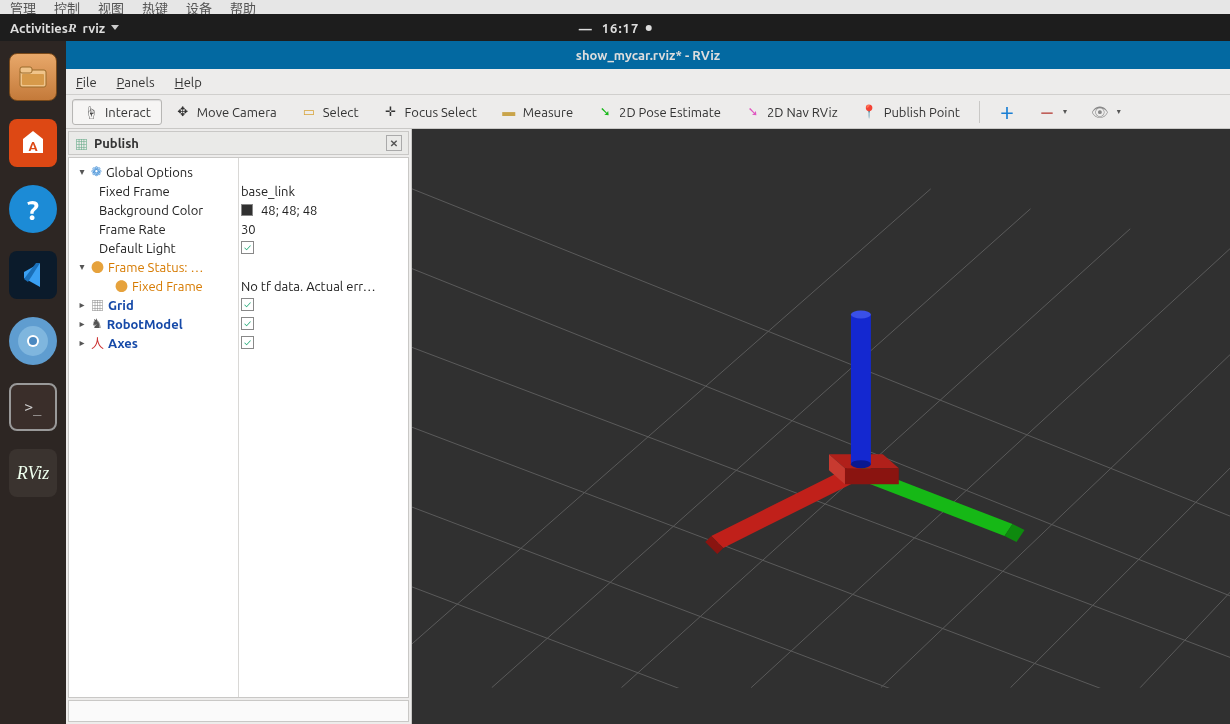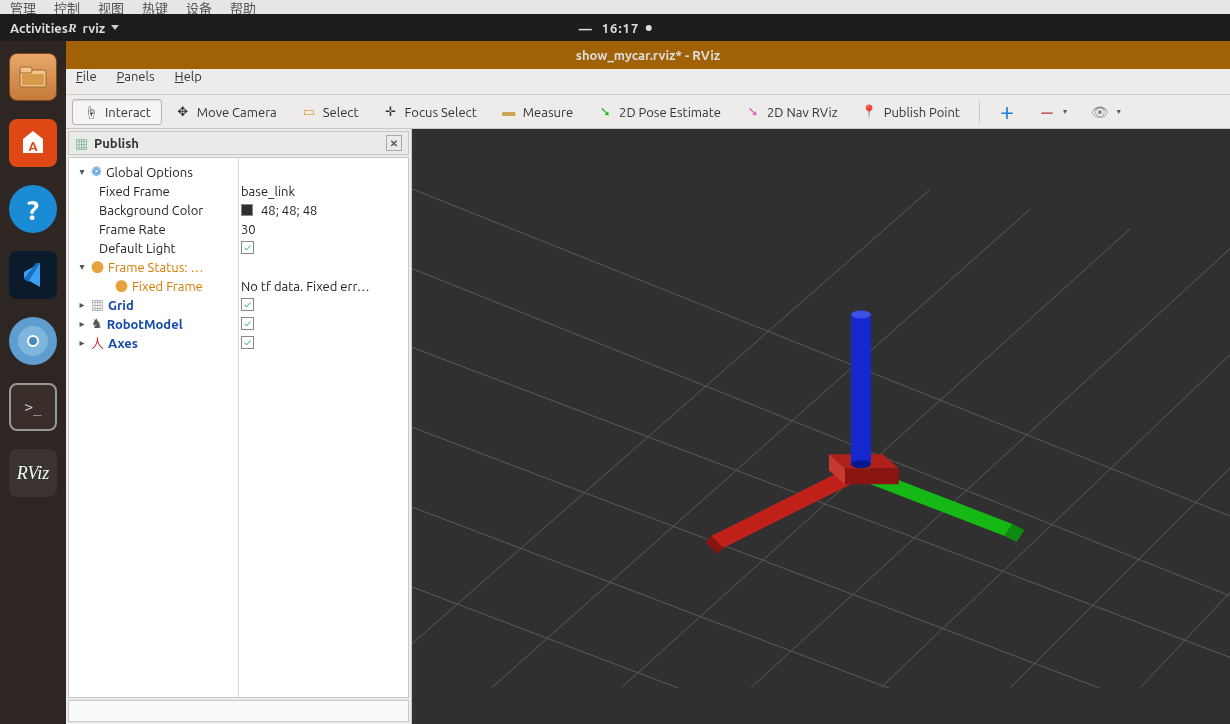--- a/index.html
+++ b/index.html
@@ -27,24 +27,24 @@
 .dock .help { background: #1c8bd6; border-radius:50%; font-weight:bold; font-size:28px;}
 .dock .vscode { background: #0b1b2b; color:#3aa0f3; font-weight:bold;}
 .dock .chromium { background: #5f9dd0; border-radius:50%; }
 .dock .terminal { background: #3a2e2a; border:2px solid #999; color:#ccc; font-family:monospace; font-size:14px;}
 .dock .rviz { background: #3a332f; color:#efe; font-style:italic; font-family: serif; font-size:18px; }
 
 
 .app-col { flex:1; display:flex; flex-direction:column; }
 
 
-.title-bar { height: 28px; background: #a16207; color:#ddd; display:flex; align-items:center; justify-content:center; font-weight:600; font-size:13px; }
-
-
-.menu-bar { height: 26px; background: #edeceb; border-bottom:1px solid #d0cfcd; display:flex; align-items:flex-start; padding:0 10px; gap:20px; color:#333; }
+.title-bar { height: 28px; background: #0369a1; color:#ddd; display:flex; align-items:center; justify-content:center; font-weight:600; font-size:13px; }
+
+
+.menu-bar { height: 26px; background: #edeceb; border-bottom:1px solid #d0cfcd; display:flex; align-items:center; padding:0 10px; gap:20px; color:#333; }
 .menu-bar span u { text-decoration: underline; }
 
 
 .tool-bar { height: 34px; background: #edeceb; border-bottom:1px solid #c9c8c6; display:flex; align-items:center; padding:0 6px; gap:2px; }
 .tool-btn { display:flex; align-items:center; gap:6px; padding: 4px 10px; border:1px solid transparent; border-radius:3px; color:#333; white-space:nowrap; }
 .tool-btn.active { background:#f6f5f4; border:1px solid #b7b6b4; box-shadow: inset 0 1px 1px rgba(0,0,0,.1); }
 .tool-sep { width:1px; height:22px; background:#c9c8c6; margin:0 6px; }
 .tool-btn .ic { width:16px; height:16px; display:inline-flex; align-items:center; justify-content:center; }
 .plus { color:#1a7fd4; font-weight:bold; font-size:16px; }
 .minus { color:#c0605a; font-weight:bold; font-size:16px; }
@@ -265,21 +265,21 @@
                 <span>48; 48; 48</span>
               </div>
             <div class="row">
                 <span>30</span>
               </div>
             <div class="row">
                 <span class="chk">✓</span>
               </div>
             <div class="row">&nbsp;</div>
             <div class="row">
-                <span>No tf data.  Fixed err…</span>
+                <span>No tf data.  Actual err…</span>
               </div>
             <div class="row">
                 <span class="chk">✓</span>
               </div>
             <div class="row">
                 <span class="chk">✓</span>
               </div>
             <div class="row">
                 <span class="chk">✓</span>
               </div>

